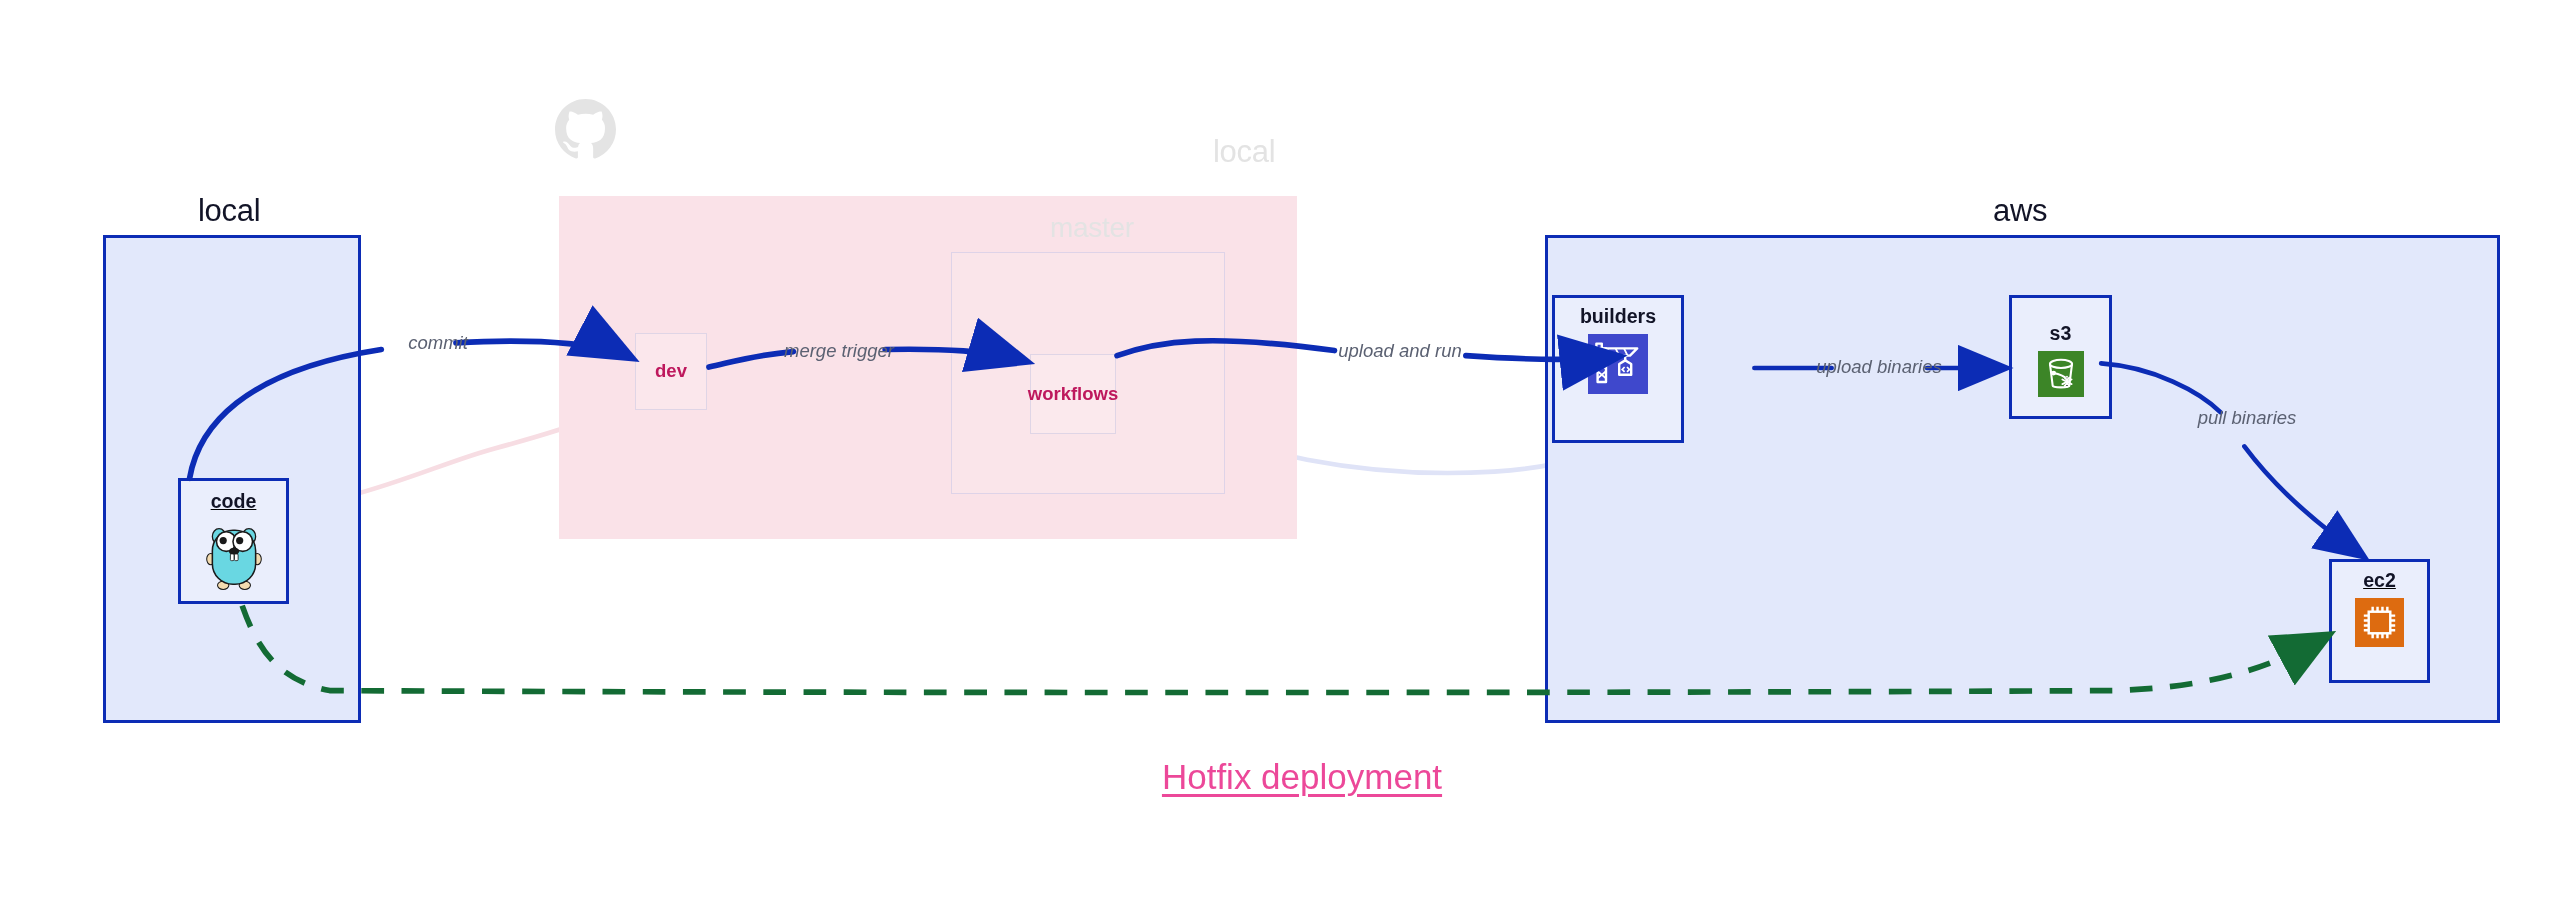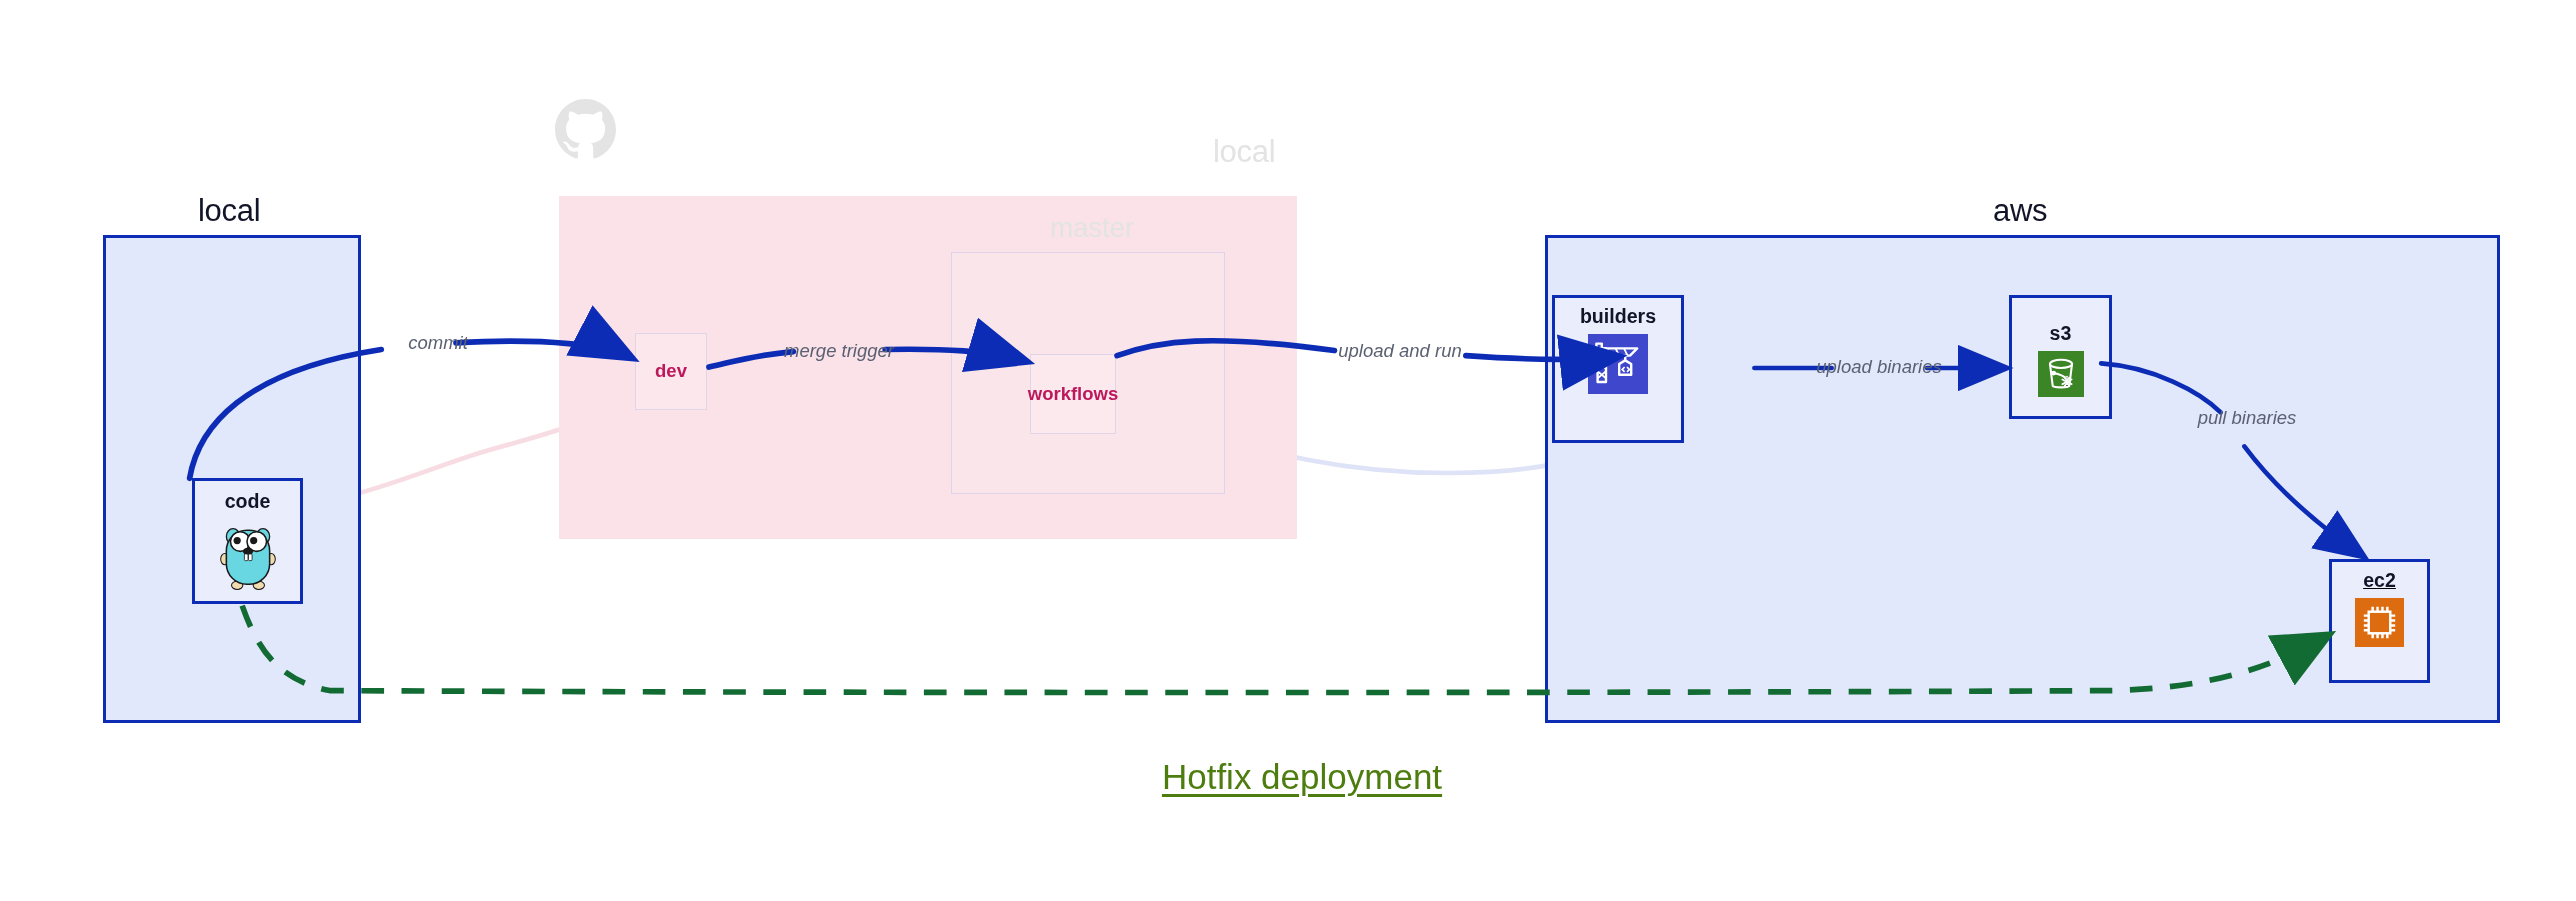--- a/index.html
+++ b/index.html
@@ -57,21 +57,21 @@
     transform:translate(-50%,-50%);
     background:transparent;line-height:1;
   }
 
   
   svg.layer{position:absolute;left:0;top:0;width:2604px;height:902px;overflow:visible;pointer-events:none;}
 
   
   .diagram-title{
     position:absolute;white-space:nowrap;
-    color:#4d7c0f;font-weight:400;
+    color:#ec4899;font-weight:400;
     text-decoration:underline;text-underline-offset:5.2px;
     text-decoration-thickness:2.6px;
     transform:translateX(-50%);
   }
 
   .gh-logo{position:absolute;}
 </style>
 </head>
 <body>
 
@@ -117,21 +117,21 @@
     <div class="node-title" style="font-size:18.5px;">dev</div>
   </div>
 
   <div class="node faded" style="left:1030px;top:354px;width:86px;height:80px;justify-content:center;">
     <div class="node-title" style="font-size:18.5px;">workflows</div>
   </div>
 
   <div class="group group-local" style="left:103px;top:235px;width:258px;height:488px;"></div>
   <div class="group-label" style="left:198px;top:193px;font-size:31px;text-align:right;">local</div>
 
-  <div class="node" style="left:192px;top:478px;width:111px;height:126px;padding-top:11.3px;">
+  <div class="node" style="left:178px;top:478px;width:111px;height:126px;padding-top:11.3px;text-decoration:underline;">
     <div class="node-title" style="font-size:19.6px;">code</div>
     <div class="node-icon" style="margin-top:10.3px;">
 
       <svg width="56" height="68" viewBox="0 0 108 132">
 
         <ellipse cx="25" cy="28" rx="13" ry="15" fill="#69d7e2" stroke="#1a1a1a" stroke-width="2.5"></ellipse>
         <ellipse cx="83" cy="28" rx="13" ry="15" fill="#69d7e2" stroke="#1a1a1a" stroke-width="2.5"></ellipse>
 
         <ellipse cx="9" cy="72" rx="8" ry="11" fill="#f3dbb0" stroke="#1a1a1a" stroke-width="2"></ellipse>
         <ellipse cx="99" cy="72" rx="8" ry="11" fill="#f3dbb0" stroke="#1a1a1a" stroke-width="2"></ellipse>

